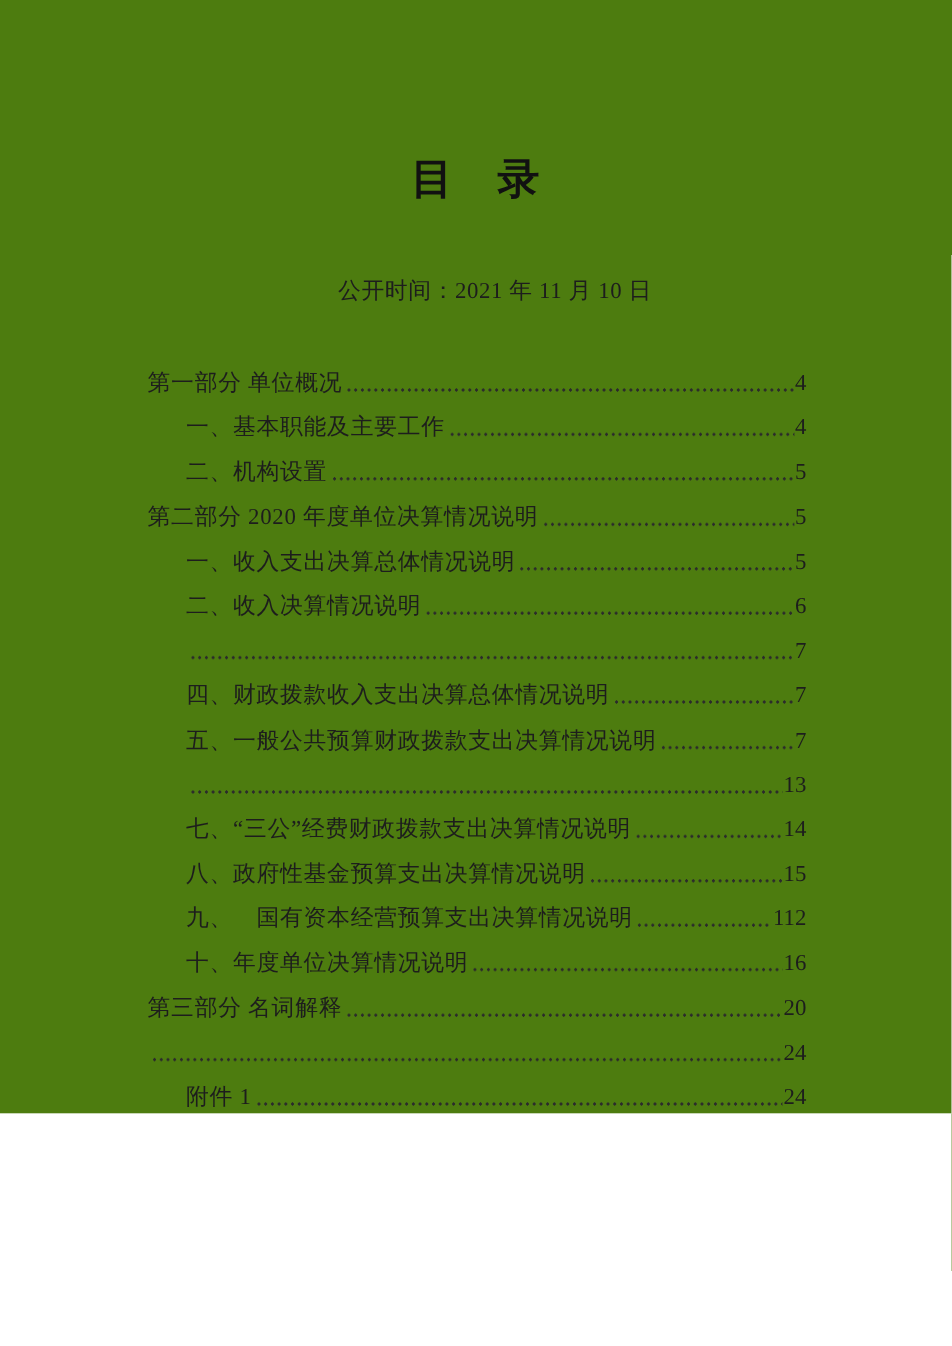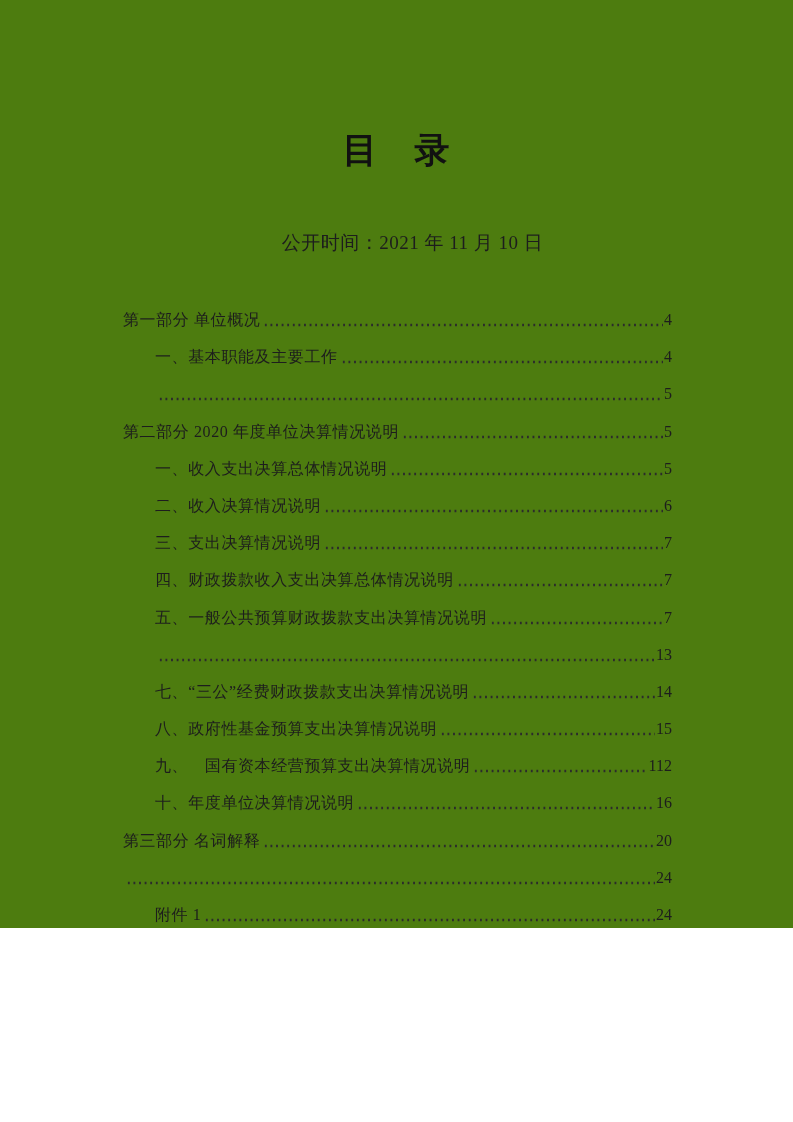--- a/index.html
+++ b/index.html
@@ -44,21 +44,21 @@
     position: absolute;
     top: 301px;
     left: 123px;
     right: 121px;
   }
   .toc-row {
     display: flex;
     align-items: baseline;
     height: 37.2px;
     line-height: 37.2px;
-    font-size: 16px;
+    font-size: 19px;
     white-space: nowrap;
   }
   .toc-row.level-2 { padding-left: 32px; }
   .toc-label {
     letter-spacing: 0.6px;
     flex: 0 0 auto;
   }
   .toc-leader {
     flex: 1 1 auto;
     align-self: stretch;
@@ -95,40 +95,40 @@
     <span class="toc-label">第一部分 单位概况</span>
     <span class="toc-leader"></span>
     <span class="toc-page">4</span>
   </div>
       <div class="toc-row level-2">
     <span class="toc-label">一、基本职能及主要工作</span>
     <span class="toc-leader"></span>
     <span class="toc-page">4</span>
   </div>
       <div class="toc-row level-2">
+    <span class="toc-label">二、机构设置</span>
     <span class="toc-leader"></span>
     <span class="toc-page">5</span>
   </div>
       <div class="toc-row level-1">
     <span class="toc-label">第二部分 2020 年度单位决算情况说明</span>
     <span class="toc-leader"></span>
     <span class="toc-page">5</span>
   </div>
       <div class="toc-row level-2">
     <span class="toc-label">一、收入支出决算总体情况说明</span>
     <span class="toc-leader"></span>
     <span class="toc-page">5</span>
   </div>
       <div class="toc-row level-2">
     <span class="toc-label">二、收入决算情况说明</span>
     <span class="toc-leader"></span>
     <span class="toc-page">6</span>
   </div>
       <div class="toc-row level-2">
-    <span class="toc-label">三、支出决算情况说明</span>
     <span class="toc-leader"></span>
     <span class="toc-page">7</span>
   </div>
       <div class="toc-row level-2">
     <span class="toc-label">四、财政拨款收入支出决算总体情况说明</span>
     <span class="toc-leader"></span>
     <span class="toc-page">7</span>
   </div>
       <div class="toc-row level-2">
     <span class="toc-label">五、一般公共预算财政拨款支出决算情况说明</span>

